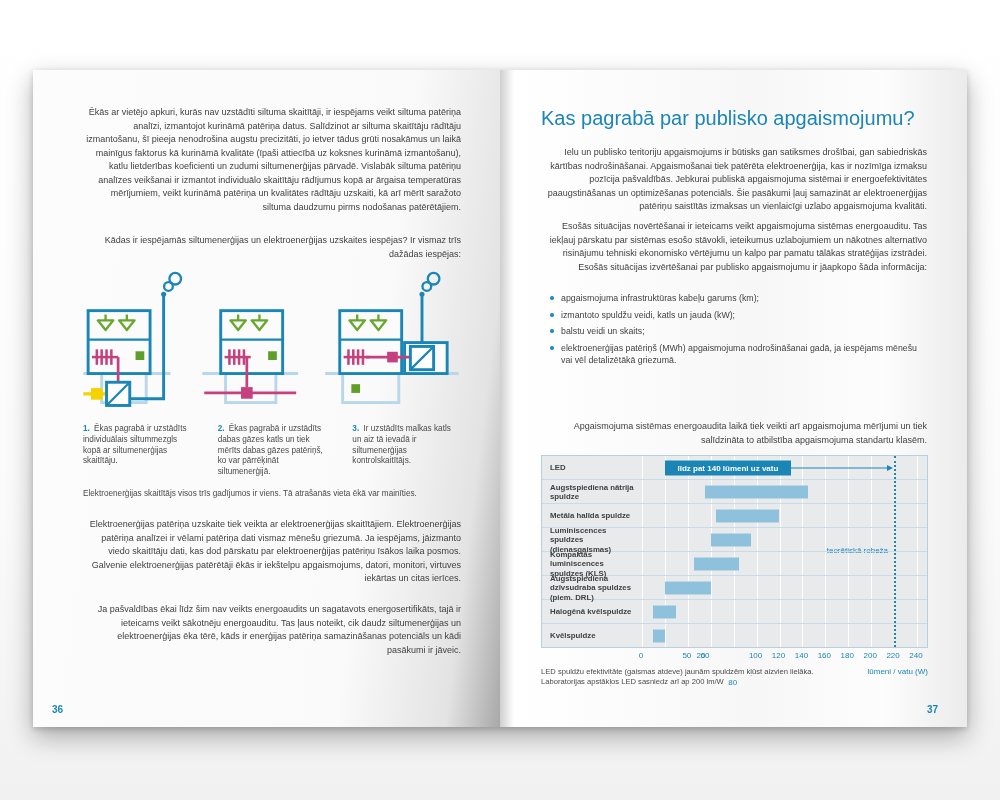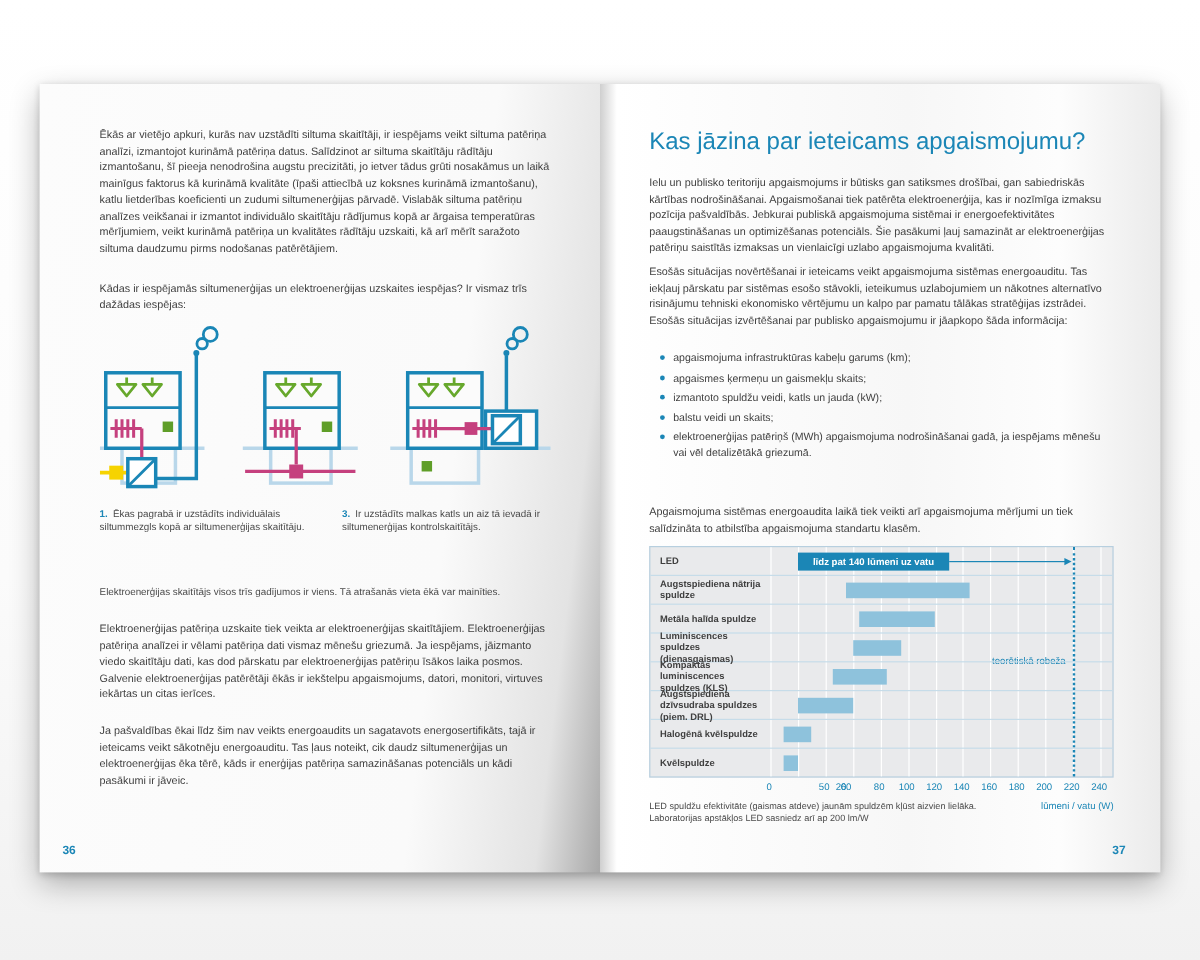--- a/index.html
+++ b/index.html
@@ -9,21 +9,21 @@
     font-family:"Liberation Sans",sans-serif;
     -webkit-font-smoothing:antialiased;
   }
   .spread{position:absolute;left:33px;top:70px;width:934px;height:657px;display:flex;
     box-shadow:0 10px 24px rgba(0,0,0,.30), 0 2px 6px rgba(0,0,0,.18);}
   .page{width:467px;height:657px;position:relative;}
   .page.left{background:linear-gradient(97deg,#fcfcfc 0%,#fafafa 70%,#e3e3e3 90%,#a8a8a8 100%);}
   .page.right{background:linear-gradient(90deg,#cfcfcf 0%,#ffffff 3%,#f7f7f7 55%,#fdfdfd 82%,#ebebeb 100%);}
   .blk{position:absolute;left:50px;width:378px;}
   .page.right .blk{left:41px;width:386px;}
-  .body-text{font-size:9px;line-height:13.5px;color:#3f3f3f;text-align:left;}
+  .body-text{font-size:9px;line-height:13.5px;color:#3f3f3f;text-align:right;}
   .title{font-size:20px;line-height:24px;color:#1b86b6;font-weight:normal;margin:0;}
   .pagenum{position:absolute;bottom:12px;font-size:10px;color:#1b86b6;font-weight:bold;}
   .pagenum.l{left:19px;} .pagenum.r{right:29px;}
 
   
   .caps{display:flex;gap:26px;}
   .cap{flex:1;font-size:8.2px;line-height:10.8px;color:#4a4a4a;}
   .cap .n{color:#1b86b6;font-weight:bold;margin-right:2px;}
   .note{font-size:8.2px;line-height:10.8px;color:#4a4a4a;}
 
@@ -152,40 +152,37 @@
         <g>
           <rect x="338" y="79" width="24" height="24" fill="#ffffff" stroke="#1a86b6" stroke-width="3"></rect>
           <line x1="338" y1="103" x2="362" y2="79" stroke="#1a86b6" stroke-width="2.4"></line>
         </g>
         <rect x="277" y="118" width="9" height="9" fill="#5f9e28"></rect>
       </g>
     </svg>
 
     <div class="blk caps" style="top:354px;">
         <div class="cap"><span class="n">1.</span><span> Ēkas pagrabā ir uzstādīts individuālais siltummezgls kopā ar siltumenerģijas skaitītāju.</span></div>
+        <div class="cap"><span class="n">2.</span><span> Ēkas pagrabā ir uzstādīts dabas gāzes katls un tiek mērīts dabas gāzes patēriņš, ko var pārrēķināt siltumenerģijā.</span></div>
         <div class="cap"><span class="n">3.</span><span> Ir uzstādīts malkas katls un aiz tā ievadā ir siltumenerģijas kontrolskaitītājs.</span></div>
       </div>
     <div class="blk note" style="top:419px;">Elektroenerģijas skaitītājs visos trīs gadījumos ir viens. Tā atrašanās vieta ēkā var mainīties.</div>
     <div class="blk body-text" style="top:448px;">Elektroenerģijas patēriņa uzskaite tiek veikta ar elektroenerģijas skaitītājiem. Elektroenerģijas patēriņa analīzei ir vēlami patēriņa dati vismaz mēnešu griezumā. Ja iespējams, jāizmanto viedo skaitītāju dati, kas dod pārskatu par elektroenerģijas patēriņu īsākos laika posmos. Galvenie elektroenerģijas patērētāji ēkās ir iekštelpu apgaismojums, datori, monitori, virtuves iekārtas un citas ierīces.</div>
     <div class="blk body-text" style="top:533px;">Ja pašvaldības ēkai līdz šim nav veikts energoaudits un sagatavots energosertifikāts, tajā ir ieteicams veikt sākotnēju energoauditu. Tas ļaus noteikt, cik daudz siltumenerģijas un elektroenerģijas ēka tērē, kāds ir enerģijas patēriņa samazināšanas potenciāls un kādi pasākumi ir jāveic.</div>
     <div class="pagenum l">36</div>
   </div>
 
   <div class="page right">
-    <h1 class="blk title" style="top:36px;">Kas jāzina par ieteicams apgaismojumu?</h1>
+    <h1 class="blk title" style="top:36px;">Kas pagrabā par publisko apgaismojumu?</h1>
     <div class="blk body-text" style="top:76px;">Ielu un publisko teritoriju apgaismojums ir būtisks gan satiksmes drošībai, gan sabiedriskās kārtības nodrošināšanai. Apgaismošanai tiek patērēta elektroenerģija, kas ir nozīmīga izmaksu pozīcija pašvaldībās. Jebkurai publiskā apgaismojuma sistēmai ir energoefektivitātes paaugstināšanas un optimizēšanas potenciāls. Šie pasākumi ļauj samazināt ar elektroenerģijas patēriņu saistītās izmaksas un vienlaicīgi uzlabo apgaismojuma kvalitāti.</div>
     <div class="blk body-text" style="top:150px;">Esošās situācijas novērtēšanai ir ieteicams veikt apgaismojuma sistēmas energoauditu. Tas iekļauj pārskatu par sistēmas esošo stāvokli, ieteikumus uzlabojumiem un nākotnes alternatīvo risinājumu tehniski ekonomisko vērtējumu un kalpo par pamatu tālākas stratēģijas izstrādei. Esošās situācijas izvērtēšanai par publisko apgaismojumu ir jāapkopo šāda informācija:</div>
     <div class="blk bullets" style="top:222px;">
         <div class="bullet">
           <span class="dot"></span>
           <span class="bt">apgaismojuma infrastruktūras kabeļu garums (km);</span>
-        </div>
-        <div class="bullet">
-          <span class="dot"></span>
-          <span class="bt">apgaismes ķermeņu un gaismekļu skaits;</span>
         </div>
         <div class="bullet">
           <span class="dot"></span>
           <span class="bt">izmantoto spuldžu veidi, katls un jauda (kW);</span>
         </div>
         <div class="bullet">
           <span class="dot"></span>
           <span class="bt">balstu veidi un skaits;</span>
         </div>
         <div class="bullet">
@@ -246,21 +243,21 @@
             <div class="chart-label">Kvēlspuldze</div>
             <div class="bar" style="left: 111.458px; width: 11.4583px;"></div>
           </div>
         </div>
       </div>
     <div class="ticks">
         <span style="left: 100px;">0</span>
         <span style="left: 122.917px; margin-left: 37px;">20</span>
         <span style="left: 145.833px;">50</span>
         <span style="left: 164px;">60</span>
-        <span style="left: 191.667px;">80</span>
+        <span style="left: 191.667px; margin-top: 27px;">80</span>
         <span style="left: 214.583px;">100</span>
         <span style="left: 237.5px;">120</span>
         <span style="left: 260.417px;">140</span>
         <span style="left: 283.333px;">160</span>
         <span style="left: 306.25px;">180</span>
         <span style="left: 329.167px;">200</span>
         <span style="left: 352.083px;">220</span>
         <span style="left: 375px;">240</span>
       </div>
     <div class="axis-label">lūmeni / vatu (W)</div>

